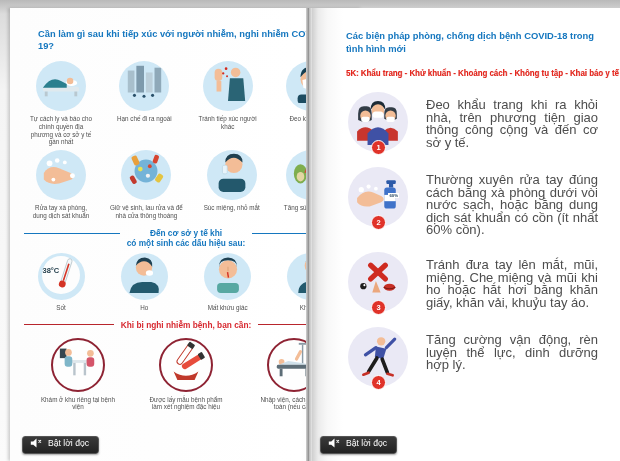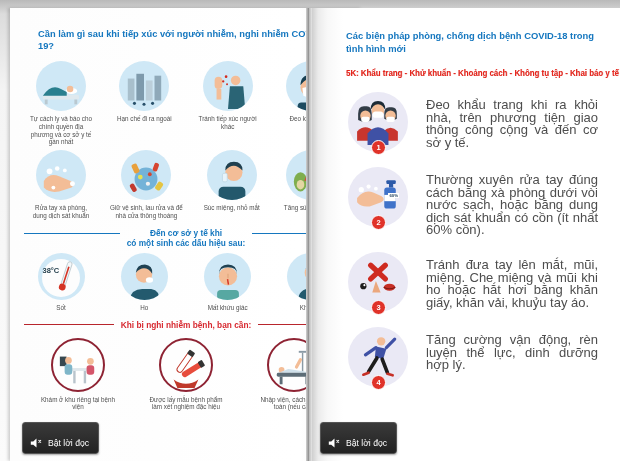--- a/index.html
+++ b/index.html
@@ -18,21 +18,21 @@
     left:312px;width:308px;
     background:linear-gradient(90deg,#cfcfcf 0,#ebebeb 2%,#f8f8f8 5%,#ffffff 10%);
   }
   .spine{position:absolute;left:306px;top:8px;width:6px;height:453px;
     background:linear-gradient(90deg,#d2d2d2,#8f8f8f 45%,#bdbdbd 55%,#e6e6e6);}
 
   
   .lp-title{margin:20px 26px 2px 28px;font-size:9.3px;line-height:12px;font-weight:bold;color:#1577bf;}
   .grid{display:flex;justify-content:space-between;padding:0 20px;margin-top:9px;}
   .cell{width:62px;display:flex;flex-direction:column;align-items:center;}
-  .circle{width:50px;height:50px;border-radius:50%;background:#cfe8f6;display:flex;align-items:flex-end;justify-content:center;overflow:hidden;position:relative;flex:none;}
+  .circle{width:50px;height:50px;border-radius:50%;background:#cfe8f6;display:flex;align-items:flex-start;justify-content:center;overflow:hidden;position:relative;flex:none;}
   .c-sym{width:47px;height:47px;}
   .c-step{width:50px;height:50px;background:#fefefe;border:2.5px solid #8e2333;}
   .cap{font-size:6.3px;line-height:7.8px;color:#4f4f4f;text-align:center;margin-top:4px;}
   .sec{display:flex;align-items:flex-start;margin:8px 14px 3px;}
   .rule{flex:1;height:1px;background:#1577bf;margin-top:5px;}
   .sec.red .rule{background:#b8252c;margin-top:4.5px;}
   .sec-txt{color:#1577bf;font-weight:bold;font-size:8.3px;line-height:10px;text-align:center;margin:0 7px;}
   .sec.red .sec-txt{color:#d7282f;}
   .steps{display:flex;justify-content:space-between;padding:0 28px;margin-top:8px;}
   .cell-step{width:80px;display:flex;flex-direction:column;align-items:center;}
@@ -43,21 +43,21 @@
   .rp-5k{margin:13px 0 14px 34px;font-size:8.4px;font-weight:bold;color:#e8251c;white-space:nowrap;transform:scaleX(.94);transform-origin:left;text-shadow:.4px .4px 0 rgba(160,30,20,.35);}
   .meas{display:flex;align-items:flex-start;margin:0 22px 15px 36px;}
   .mcirc{width:60px;height:60px;border-radius:50%;background:#eae9f5;display:flex;align-items:center;justify-content:center;position:relative;flex:none;overflow:visible;}
   .badge{position:absolute;bottom:-3px;left:23px;width:13px;height:13px;border-radius:50%;background:#e03229;border:1px solid #fff;color:#fff;font-size:7.5px;font-weight:bold;display:flex;align-items:center;justify-content:center;}
   .mtext{font-size:13px;line-height:12.6px;color:#4d4d4d;margin:7px 0 0 18px;text-align:justify;}
   .bottle-label{position:absolute;right:9px;top:26px;font-size:4.3px;font-weight:bold;color:#1d3d5a;background:#fff;padding:0 1px;line-height:5px;}
 
   
   .audio{position:absolute;bottom:7px;left:12px;display:flex;align-items:center;gap:5px;
     background:linear-gradient(180deg,#3a3a3a,#222);border:1px solid #555;border-radius:3px;
-    color:#fff;font-size:8.6px;padding:15px 9px 5px 7px;cursor:pointer;box-shadow:0 1px 2px rgba(0,0,0,.35);}
+    color:#fff;font-size:8.6px;padding:1px 9px 5px 7px;cursor:pointer;box-shadow:0 1px 2px rgba(0,0,0,.35);}
   .page-right .audio{left:8px;}
   svg{display:block;}
 </style>
 </head>
 <body>
 
 <div class="page page-left">
   <div class="lp-title">Cần làm gì sau khi tiếp xúc với người nhiễm, nghi nhiễm COVID-19?</div>
 
   <div class="grid">

